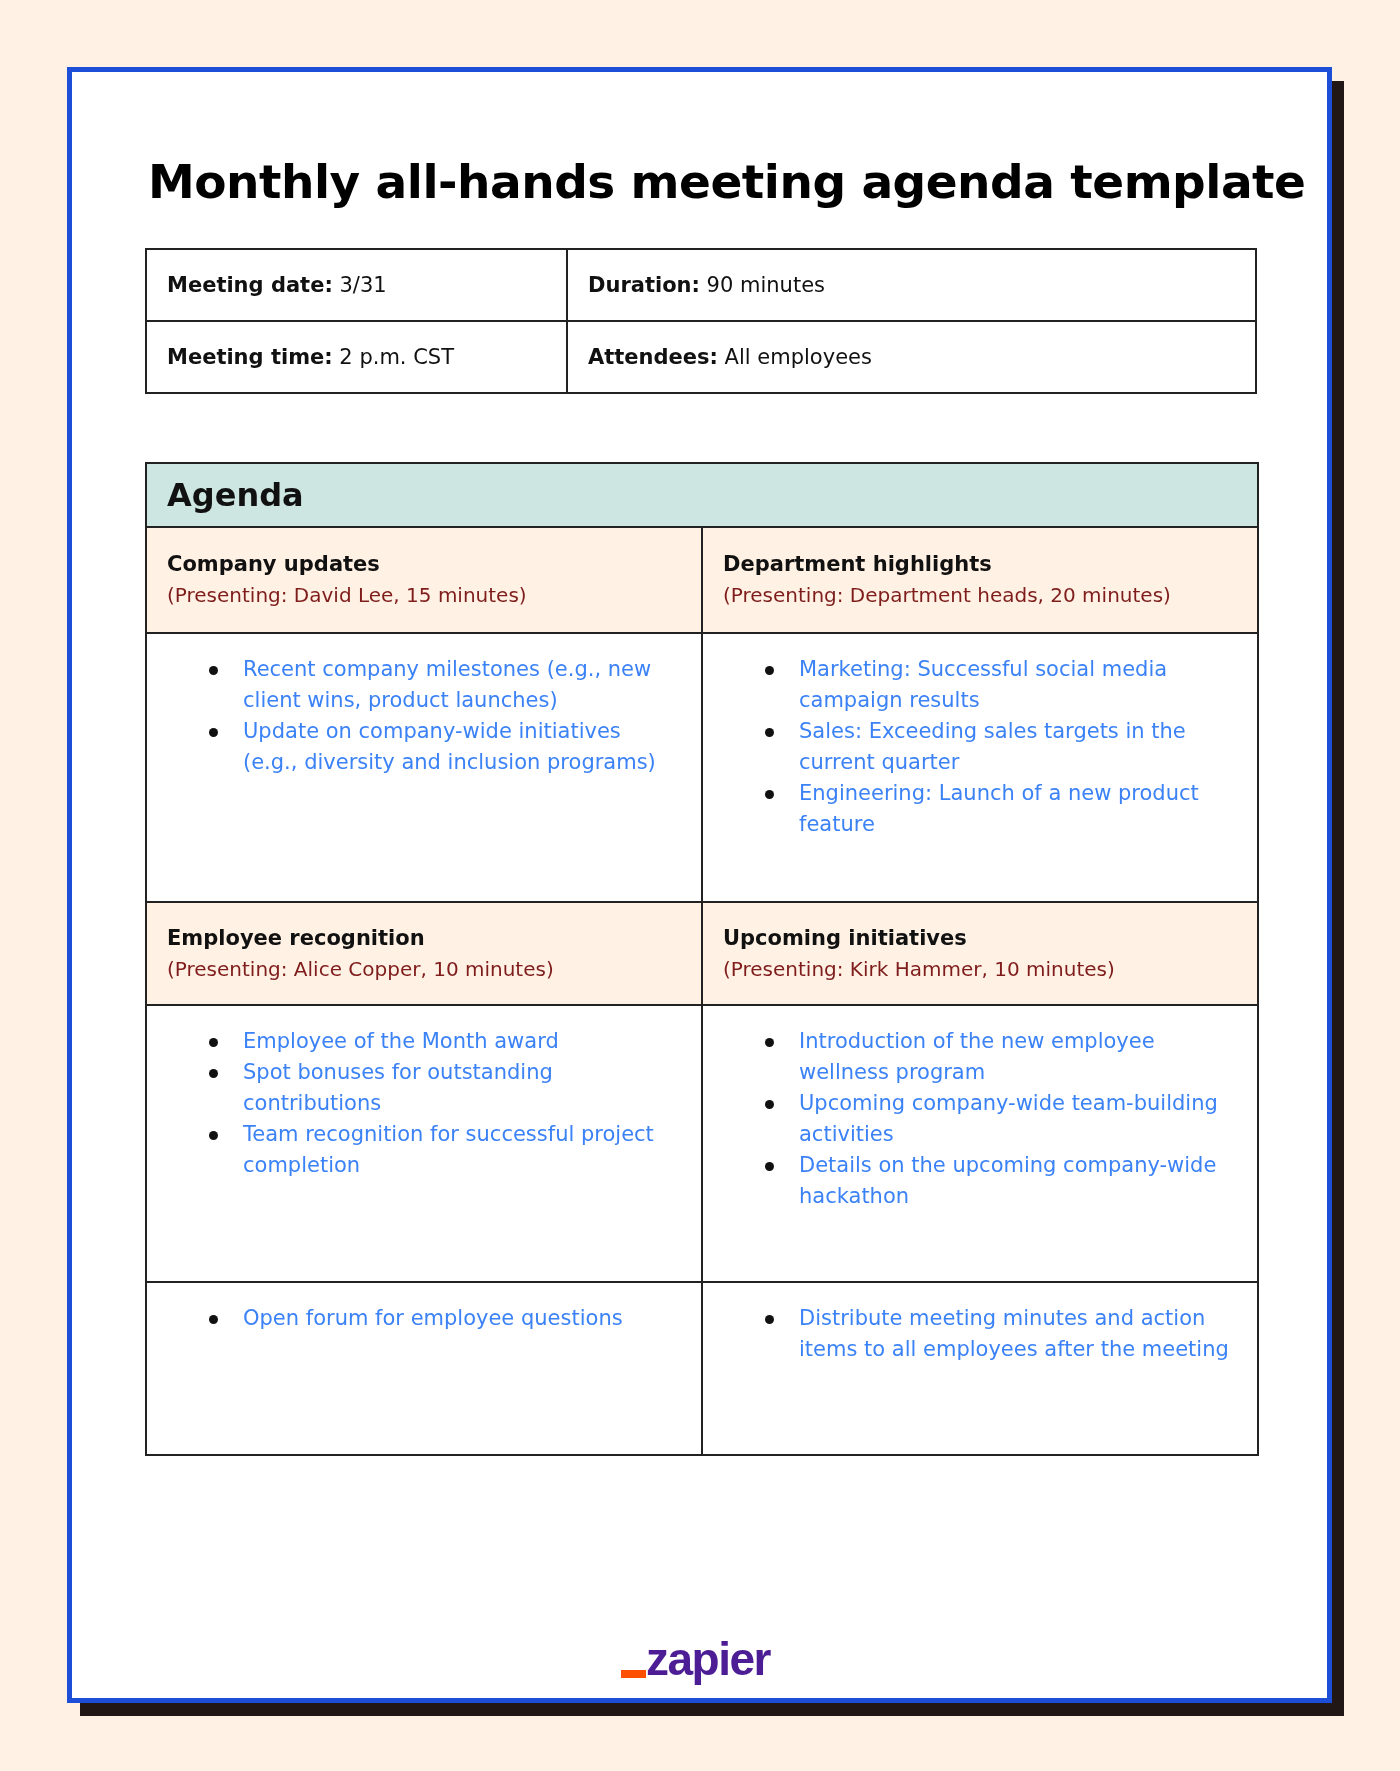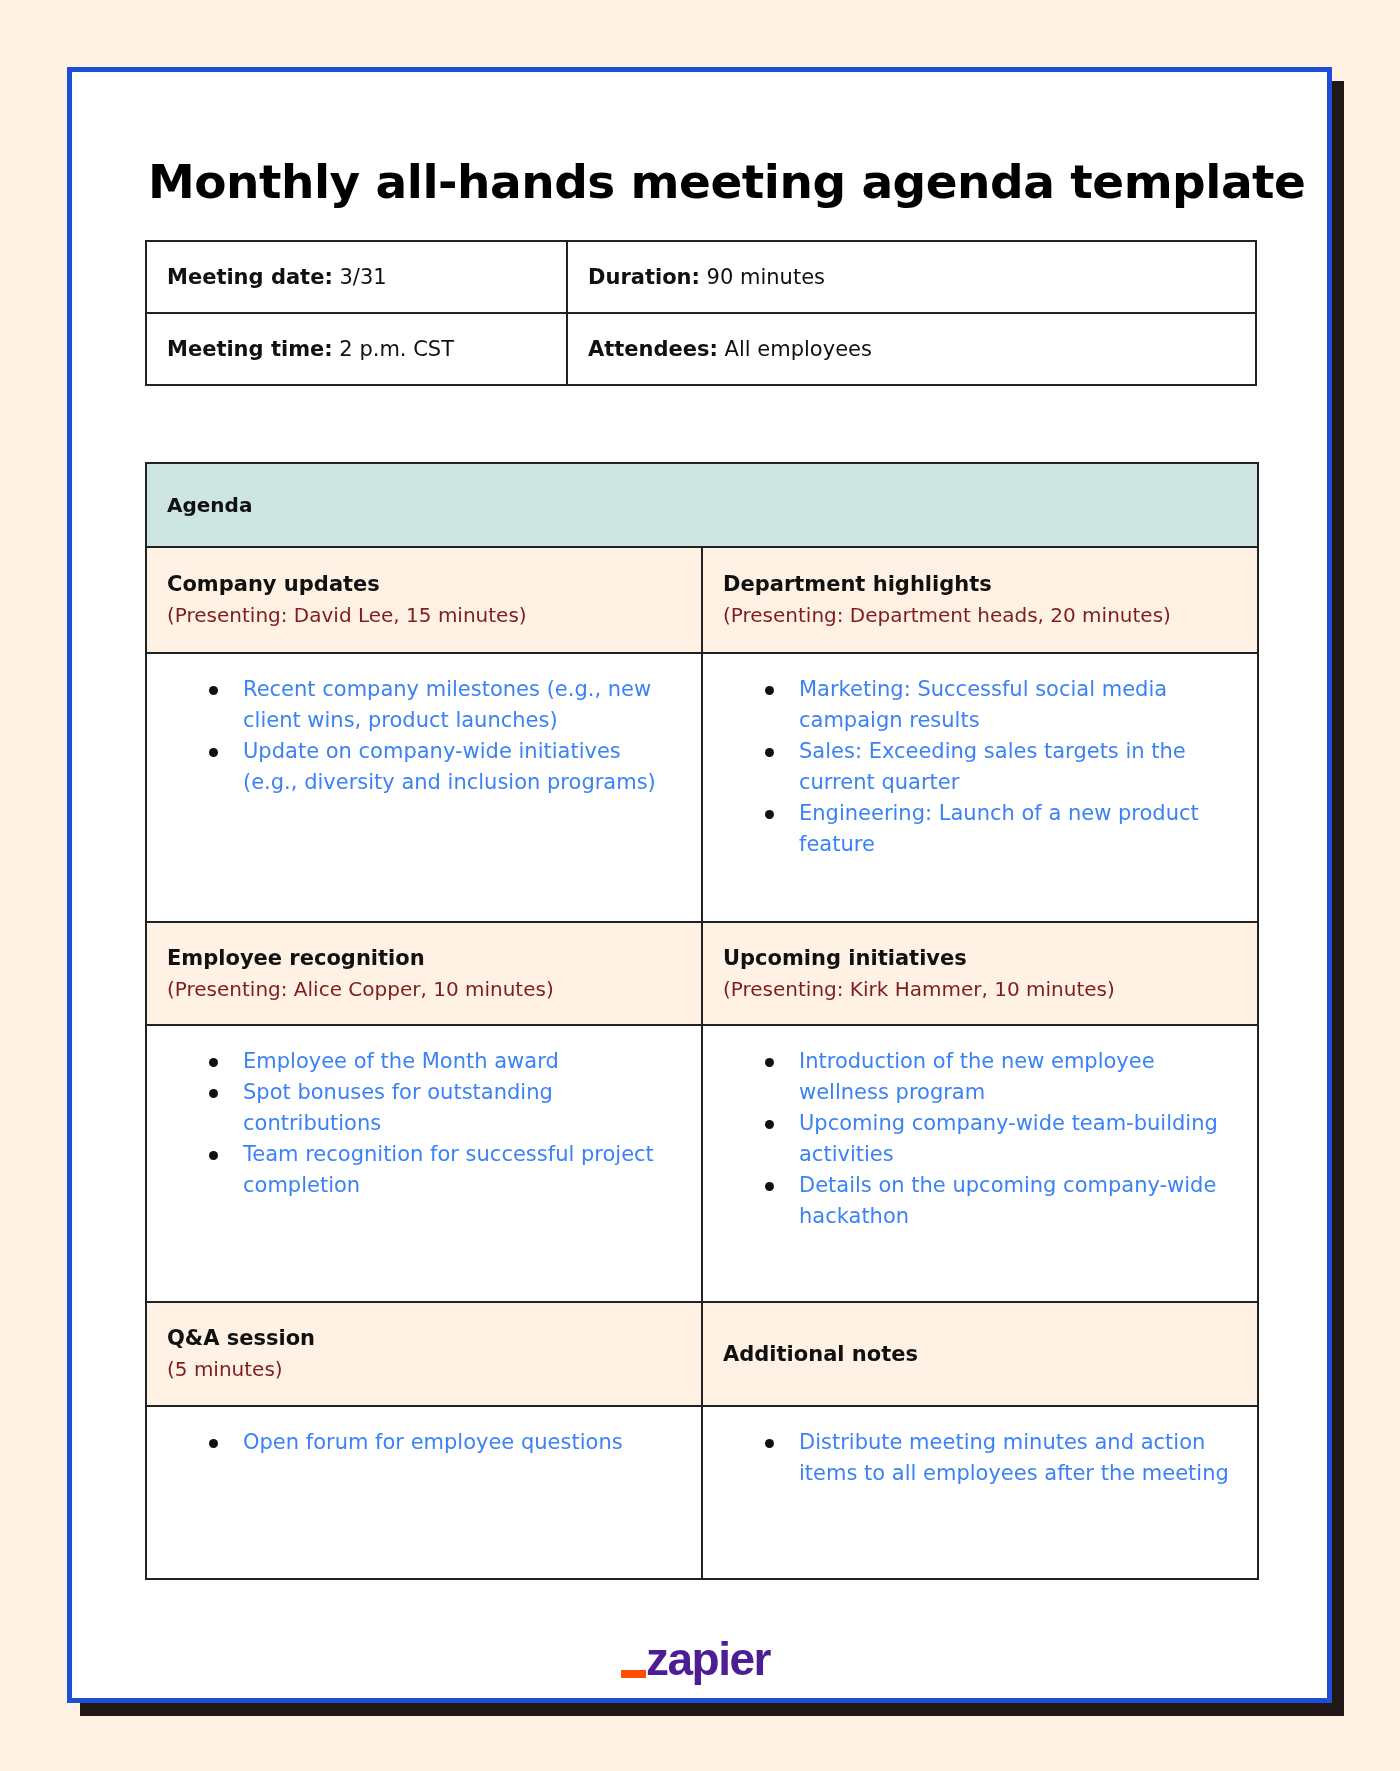--- a/index.html
+++ b/index.html
@@ -29,21 +29,21 @@
     left: 76px; top: 82px;
     margin: 0;
     font-size: 47px;
     font-weight: bold;
     letter-spacing: -0.5px;
     color: #000;
     white-space: nowrap;
   }
   .info {
     position: absolute;
-    left: 73px; top: 168px;
+    left: 73px; top: 176px;
     width: 1112px;
     border-collapse: collapse;
   }
   .info td {
     border: 2px solid #222;
     height: 72px;
     padding: 0 0 0 20px;
     font-size: 21px;
     vertical-align: middle;
     box-sizing: border-box;
@@ -58,23 +58,23 @@
     border-collapse: collapse;
     table-layout: fixed;
   }
   .agenda td, .agenda th {
     border: 2px solid #222;
     box-sizing: border-box;
     text-align: left;
   }
   .agenda th.ag-head {
     background: #cde6e1;
-    height: 84px;
+    height: 64px;
     padding: 0 20px;
-    font-size: 20px;
+    font-size: 32px;
     font-weight: bold;
   }
   .agenda td.sec {
     background: #fff1e3;
     padding: 0 20px;
     vertical-align: middle;
   }
   .sec-title { font-size: 21px; font-weight: bold; line-height: 31px; }
   .sec-sub { font-size: 20px; line-height: 31px; color: #7f1d1d; }
   .agenda td.body {
@@ -197,29 +197,20 @@
       </td>
       <td class="body">
         <ul>
           <li><span class="dot"></span><span>Introduction of the new employee wellness program</span></li>
           <li><span class="dot"></span><span>Upcoming company-wide team-building activities</span></li>
           <li><span class="dot"></span><span>Details on the upcoming company-wide hackathon</span></li>
         </ul>
       </td>
     </tr>
 
-    <tr style="height:104px">
-      <td class="sec">
-        <div class="sec-title">Q&amp;A session</div>
-        <div class="sec-sub">(5 minutes)</div>
-      </td>
-      <td class="sec">
-        <div class="sec-title">Additional notes</div>
-      </td>
-    </tr>
     <tr style="height:173px">
       <td class="body">
         <ul>
           <li><span class="dot"></span><span>Open forum for employee questions</span></li>
         </ul>
       </td>
       <td class="body">
         <ul>
           <li><span class="dot"></span><span>Distribute meeting minutes and action items to all employees after the meeting</span></li>
         </ul>

